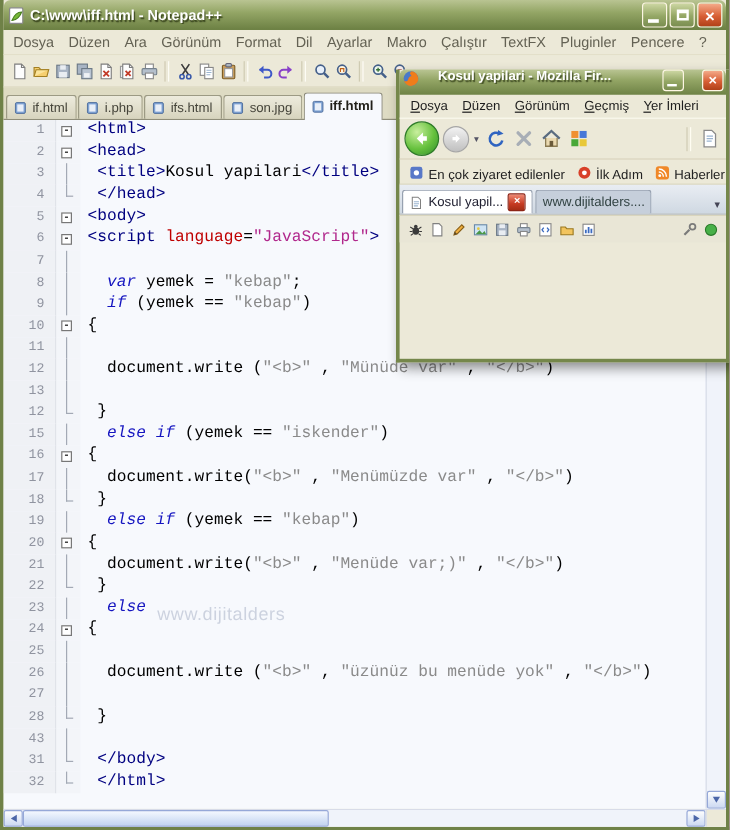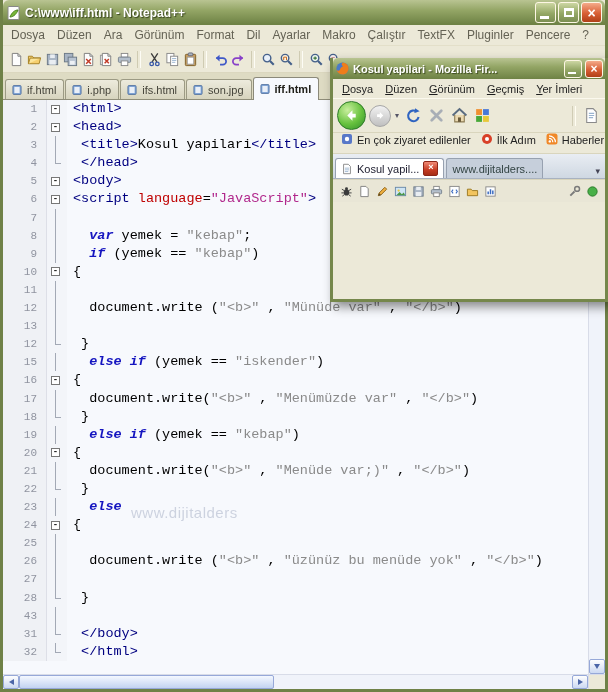--- a/index.html
+++ b/index.html
@@ -48,21 +48,21 @@
   .cl{display:flex;height:18.1px;align-items:stretch}
   .ln{flex:0 0 44px;box-sizing:border-box;text-align:right;padding-right:9px;background:#eff1f5;
       border-right:1px solid #dddfe7;color:#9094a0;
       font:11px/18.1px "Liberation Mono","DejaVu Sans Mono",monospace}
   .fm{flex:0 0 20px;position:relative;background:#f3f5f9}
   .cc{flex:1;white-space:pre;padding-left:6px;color:#000;
       font:13.5px/18.1px "Liberation Mono","DejaVu Sans Mono",monospace}
   .tk-g{color:#000080}
   .tk-a{color:#bf0000}
   .tk-h{color:#b1288c}
-  .tk-k{color:#1515c0;font-weight:700;font-style:italic}
+  .tk-k{color:#1515c0;font-weight:400;font-style:italic}
   .tk-s{color:#8a8a8a}
   .tk-p{color:#000}
   .fbox{position:absolute;left:4px;top:4.5px;width:9px;height:9px;box-sizing:border-box;border:1px solid #777;
         background:#fff;color:#222;font:700 9px/7px "Liberation Mono",monospace;text-align:center}
   .fm-line::before{content:"";position:absolute;left:8px;top:0;bottom:0;width:1px;background:#a3a9b5}
   .fm-end::before{content:"";position:absolute;left:8px;top:0;height:10px;width:1px;background:#a3a9b5}
   .fm-end::after{content:"";position:absolute;left:8px;top:9px;width:6px;height:1px;background:#a3a9b5}
   .watermark{position:absolute;z-index:0;left:128px;top:404px;font-size:15px;color:#9aa4bc;opacity:.45;
              letter-spacing:.5px}
 
@@ -83,21 +83,21 @@
         background:linear-gradient(#fefefe,#ccd9f2);display:flex;align-items:center;justify-content:center}
   .hthumb{width:255px;flex:none;box-sizing:border-box;border:1px solid #96a8d8;border-radius:2px;
           background:linear-gradient(#f4f8ff,#c2d3f0)}
   .htrack{flex:1}
   .hcorner{width:16px;flex:none;background:#ece9d8;border-left:1px solid #d8dce8}
 
   
   .ff{position:absolute;left:330px;top:58px;width:278px;height:244px;box-sizing:border-box;z-index:10;
       border:3px solid #75874b;border-top:0;background:#ece9d8;display:flex;flex-direction:column;
       box-shadow:4px 5px 10px rgba(0,0,0,.45)}
-  .fftitle{flex:0 0 21px;display:flex;align-items:center;gap:3px;padding:0 2px;color:#fff;
+  .fftitle{flex:0 0 21px;display:flex;align-items:flex-start;gap:15px;padding:0 2px;color:#fff;
            background:linear-gradient(#b9c492,#93a565 42%,#6e8245);border-radius:5px 5px 0 0}
   .fftitle .ficon{width:15px;height:15px;flex:none}
   .fftitle .ficon svg{width:15px;height:15px}
   .fftitle .txt{flex:1;font-size:11px;font-weight:700;white-space:nowrap;overflow:hidden;
                 text-shadow:1px 1px 1px rgba(35,45,12,.75)}
   .fwb{width:18px;height:18px;box-sizing:border-box;border:1px solid #fdf6e4;border-radius:3px;
        display:flex;align-items:center;justify-content:center;position:relative}
   .fwb.min{background:linear-gradient(#ccd6a2,#94a765 55%,#7b8e51)}
   .fwb.close{background:linear-gradient(#f4ab8a,#d85f35 55%,#b04018)}
   .fwb.min i{position:absolute;left:3px;bottom:3px;width:8px;height:2px;background:#fff}
@@ -115,21 +115,21 @@
   .backb svg{width:15px;height:15px}
   .fwdb{width:20px;height:20px;flex:none;border-radius:50%;border:1px solid #a6a6a6;
         background:linear-gradient(#f2f2f2,#c0c0c0);display:flex;align-items:center;justify-content:center}
   .fwdb svg{width:11px;height:11px}
   .ndrop{font-size:8px;color:#556;padding:0 1px}
   .nicon{width:20px;height:20px;display:flex;align-items:center;justify-content:center}
   .nicon svg{width:17px;height:17px}
   .nspace{flex:1}
   .nsep{width:2px;height:20px;border-left:1px solid #d0ccb4;border-right:1px solid #fffdf2;margin:0 2px}
 
-  .ffbm{flex:0 0 20px;display:flex;align-items:flex-start;font-size:11px;color:#222;padding-left:4px;gap:2px;
+  .ffbm{flex:0 0 20px;display:flex;align-items:flex-end;font-size:11px;color:#222;padding-left:4px;gap:2px;
         border-bottom:1px solid #d9d5bd}
   .bm{display:flex;align-items:center;gap:4px;padding:0 4px;white-space:nowrap}
   .bm svg{width:12px;height:12px;flex:none}
 
   .fftabs{flex:0 0 22px;display:flex;align-items:flex-end;background:linear-gradient(#e9edf3,#cfd8e2);
           padding:2px 2px 0;border-bottom:1px solid #a8b2c0}
   .ftab{display:flex;align-items:center;gap:4px;height:19px;padding:0 5px;font-size:11px;color:#223;
         border:1px solid #97a1b0;border-bottom:none;border-radius:3px 3px 0 0;margin-right:2px;
         max-width:132px;white-space:nowrap;overflow:hidden}
   .ftab.active{background:#fff}

